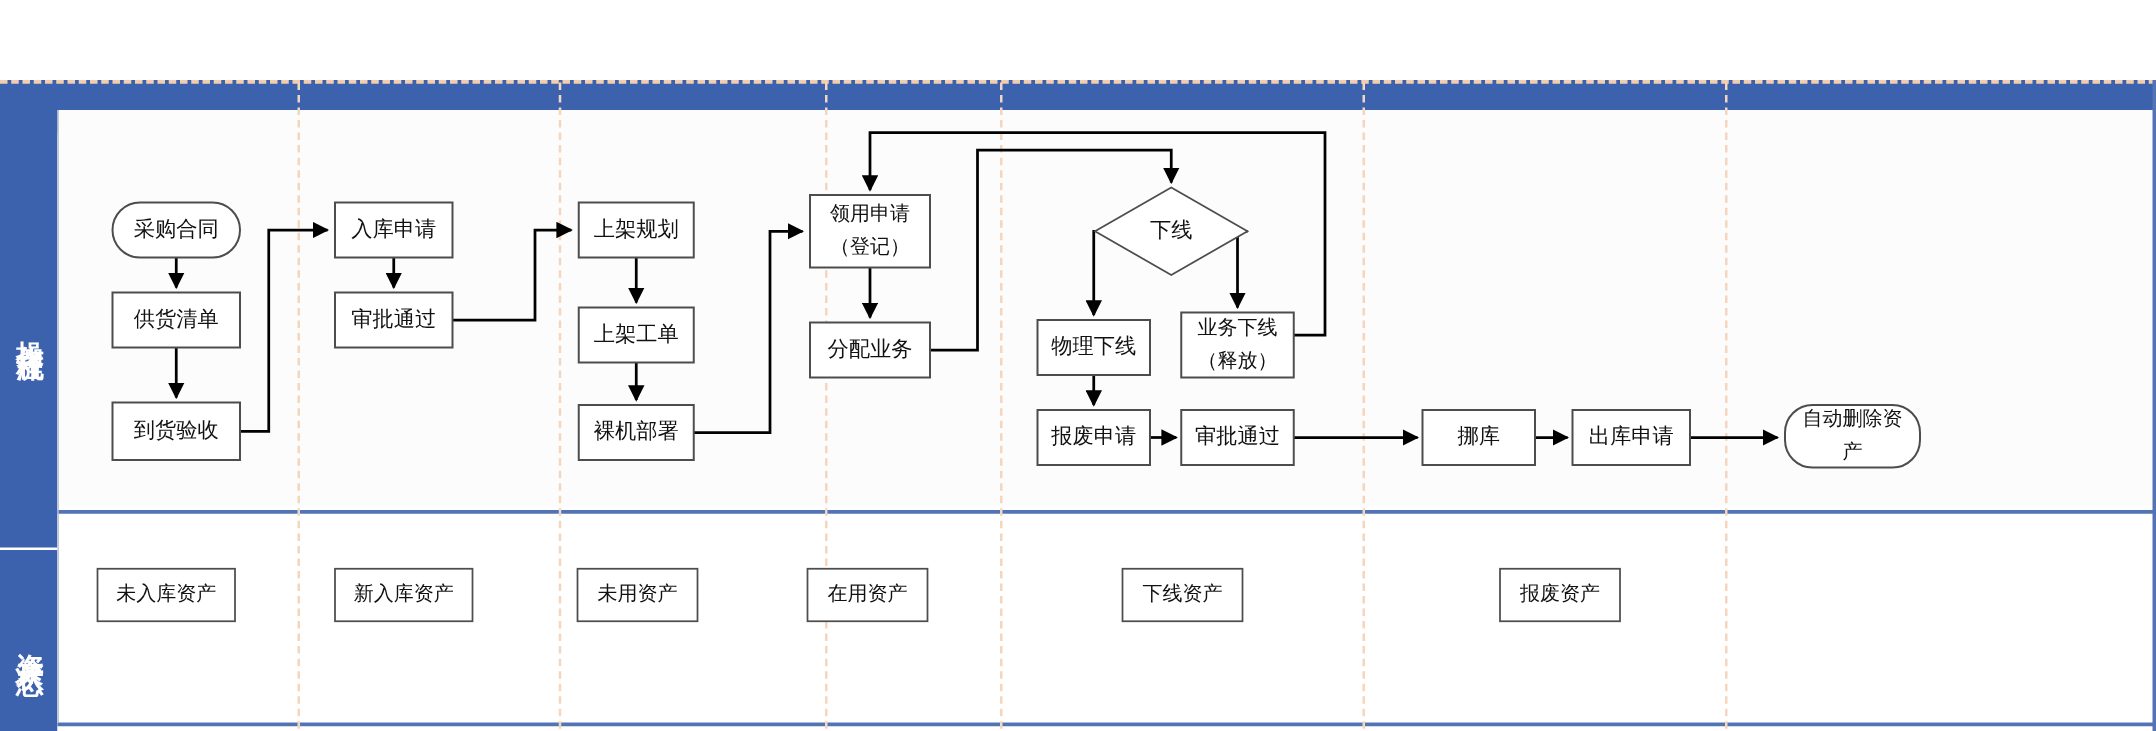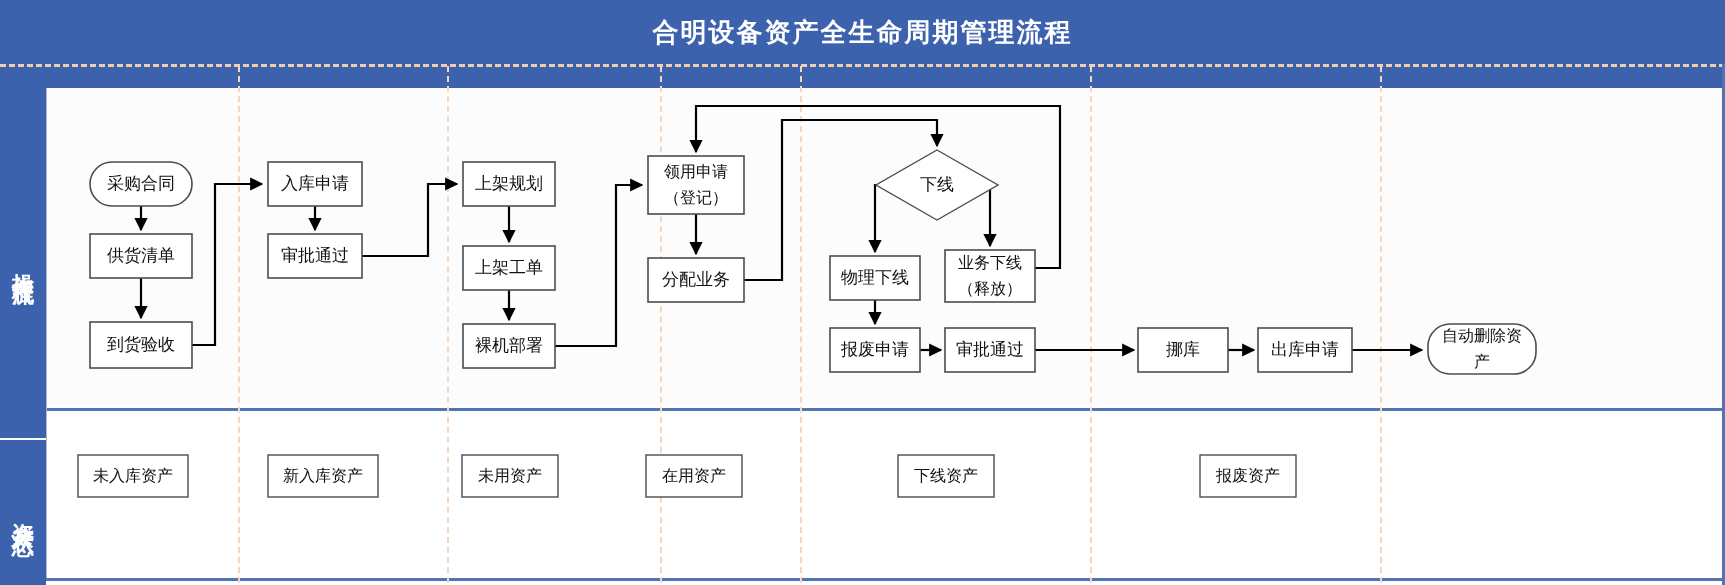--- a/index.html
+++ b/index.html
@@ -157,23 +157,20 @@
     fill: none;
     stroke: #000000;
     stroke-width: 2.2;
   }
 </style>
 </head>
 <body>
 
 <div id="canvas">
 
-  <div class="title-bar">
-    <div class="title-text">合明设备资产全生命周期管理流程</div>
-  </div>
   <div class="header-band"></div>
   <div class="band-dash-top"></div>
   <div class="band-dash-bottom"></div>
 
   <div class="rail rail-flow">
     <span class="rail-label">操作流程</span>
   </div>
   <div class="rail rail-status">
     <span class="rail-label">资产状态</span>
   </div>

